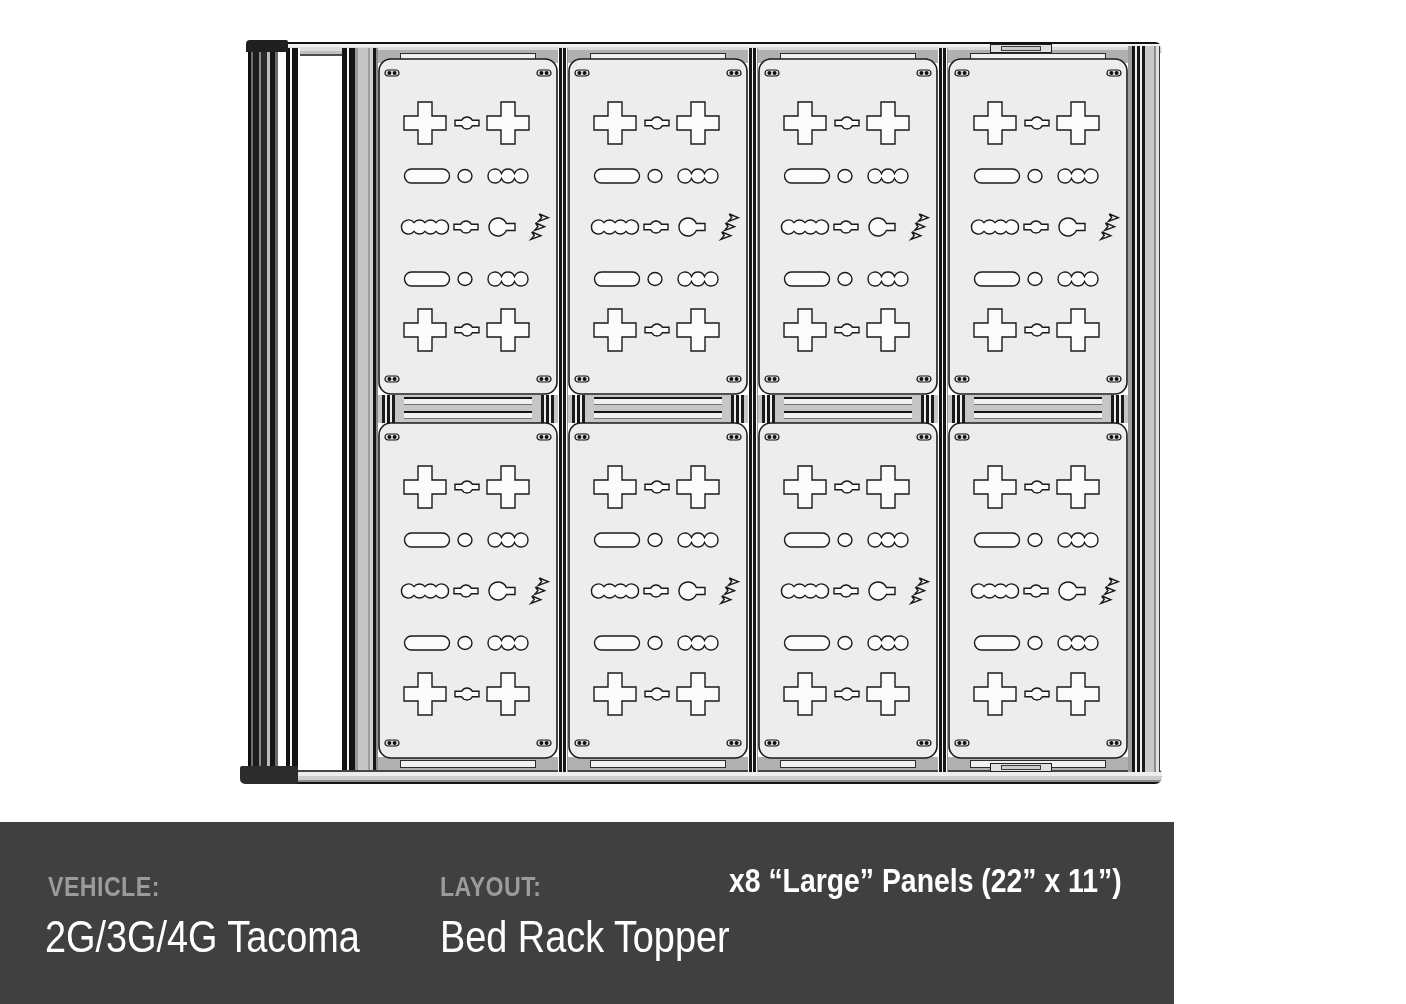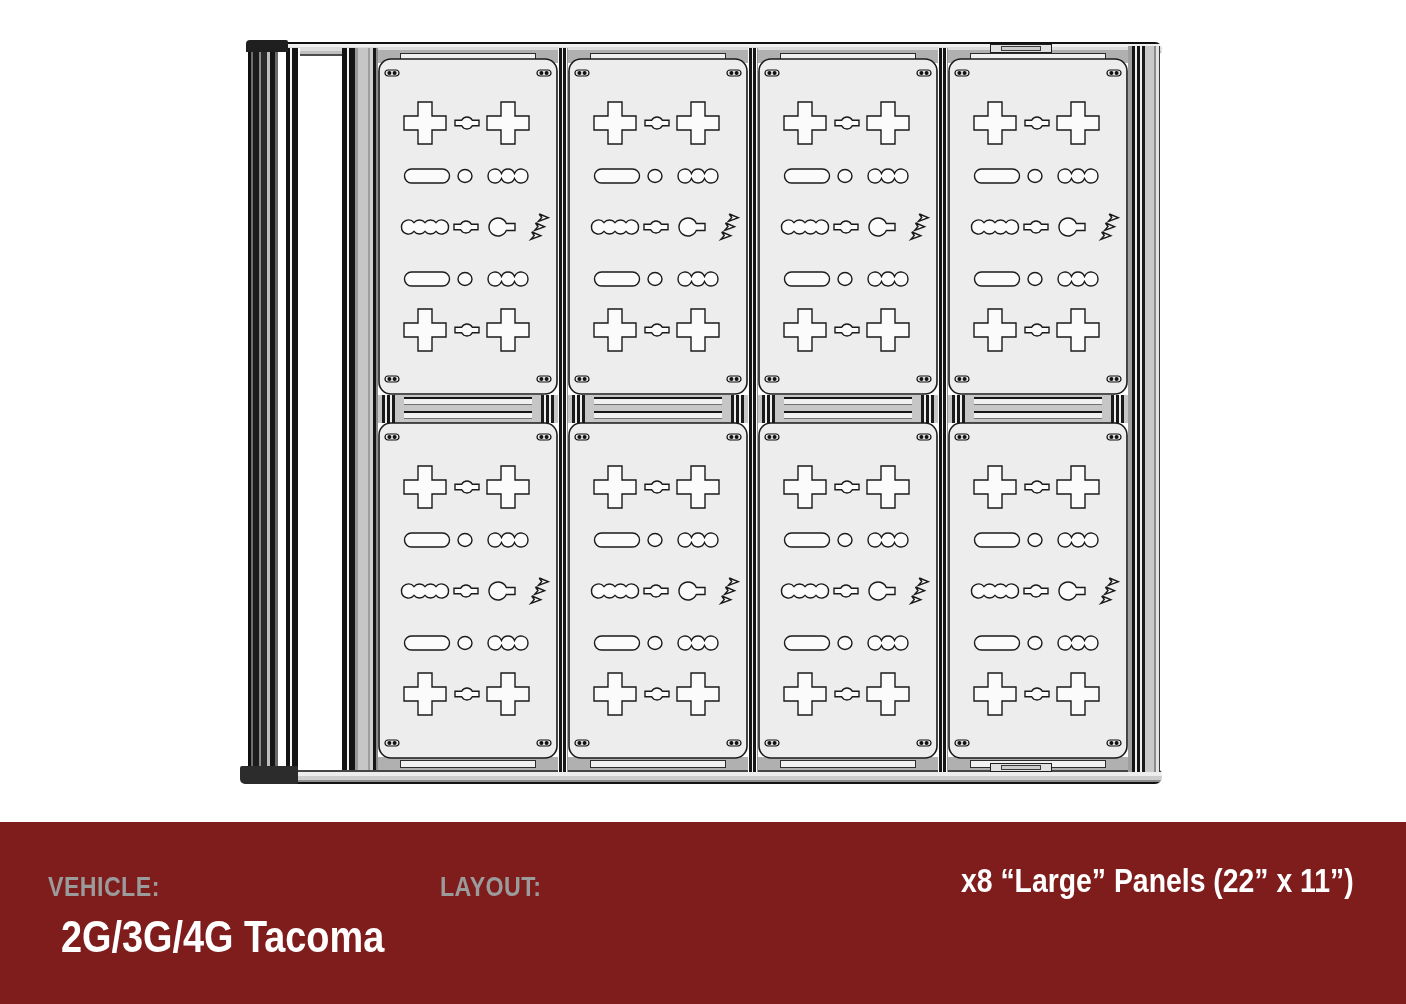--- a/index.html
+++ b/index.html
@@ -45,23 +45,23 @@
     background:linear-gradient(90deg,#fdfdfd 0,#fdfdfd 1px,#161616 1px,#161616 4px,#f2f2f2 4px,#f2f2f2 5px,#161616 5px,#161616 8px,#fdfdfd 8px,#fdfdfd 9px,#9a9a9a 9px,#9a9a9a 10px); }
 
   .latch { position:absolute; left:990px; width:62px; height:9px; background:#e0e0e0; border:1px solid #1f1f1f; }
   .latch .inner { position:absolute; left:10px; right:10px; top:1px; bottom:1px; background:#cbcbcb; border:1px solid #3a3a3a; }
 
   svg.panel { position:absolute; width:180px; height:337px; overflow:visible; }
   .panel-body { fill:#ededed; stroke:#1a1a1a; stroke-width:1.6; }
   .cut { fill:#fbfbfb; stroke:#1a1a1a; stroke-width:1.4; }
 
   
-  #footer { position:absolute; left:0; top:822px; width:1406px; height:182px; background:#7f1d1d; }
+  #footer { position:absolute; left:0; top:822px; width:1174px; height:182px; background:#404040; }
   .info-label { position:absolute; font-weight:700; font-size:27px; color:#9b9b9b; letter-spacing:0.5px; }
-  .info-value { position:absolute; font-weight:700; font-size:44px; color:#ffffff;margin-left:16px; }
+  .info-value { position:absolute; font-weight:400; font-size:44px; color:#ffffff; }
   .cond { display:inline-block; transform:scaleX(0.86); transform-origin:0 50%; white-space:nowrap; }
   #vehicle-label { left:48px; top:50px; }
   #vehicle-value { left:45px; top:90px; }
   #layout-label  { left:440px; top:50px;text-decoration:underline; }
   #layout-value  { left:440px; top:90px; }
   #panels-note { position:absolute; right:52px; top:40px; font-weight:700; font-size:33px; color:#ffffff; text-align:right; }
   #panels-note .cond { transform-origin:100% 50%; }
 </style>
 </head>
 <body>
@@ -346,16 +346,17 @@
           <use href="#sh-bone" x="89" y="272"></use>
           <use href="#sh-plus" x="130" y="272"></use>
         </svg>
       </div>
   </div>
 
   <div id="footer">
     <div class="info-label" id="vehicle-label"><span class="cond">VEHICLE:</span></div>
     <div class="info-value" id="vehicle-value"><span class="cond">2G/3G/4G Tacoma</span></div>
     <div class="info-label" id="layout-label"><span class="cond">LAYOUT:</span></div>
+    <div class="info-value" id="layout-value"><span class="cond">Bed Rack Topper</span></div>
     <div id="panels-note"><span class="cond">x8 “Large” Panels (22” x 11”)</span></div>
   </div>
 
 </div>
 
 </body></html>

